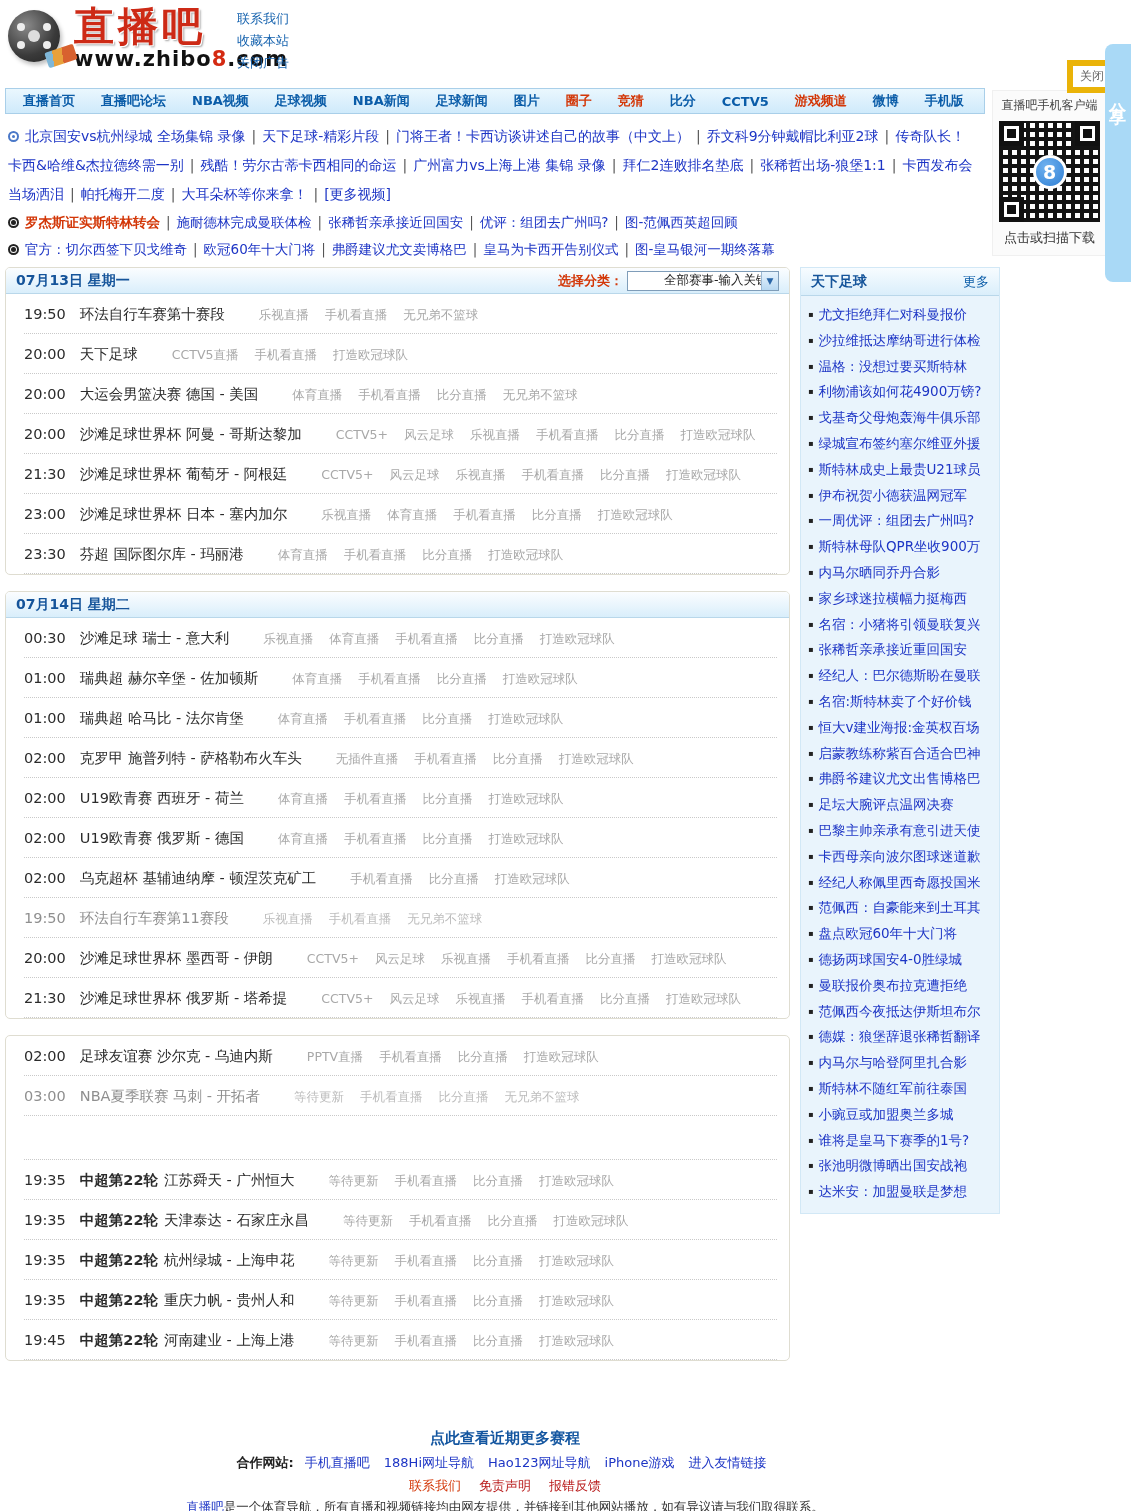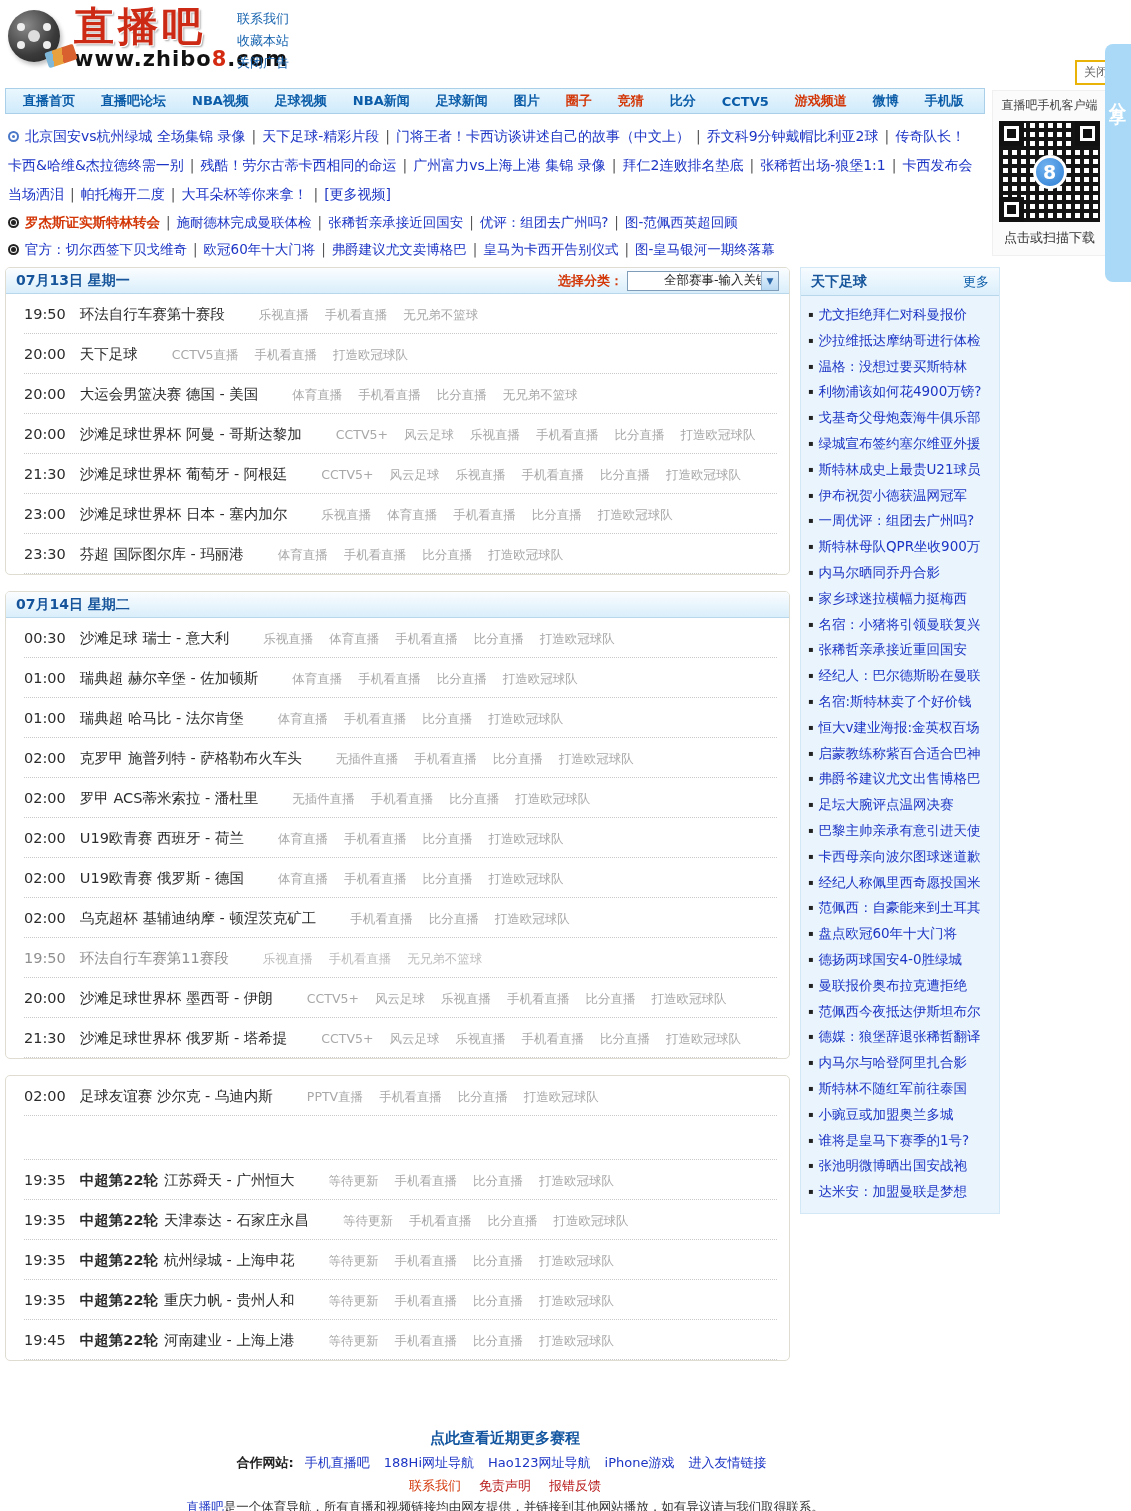--- a/index.html
+++ b/index.html
@@ -23,21 +23,21 @@
   .reel::after { content:""; position:absolute; right:-16px; bottom:-2px; width:30px; height:16px;
           background:linear-gradient(100deg,#7fb7d8 25%,#e8a13c 25% 55%,#d8612f 55%); transform:rotate(-18deg); border-radius:2px; }
   .logo-text { margin-left:14px; }
   .logo-cn { font-size:40px; line-height:44px; font-weight:bold; color:#cd2a16;
              text-shadow:1px 1px 0 #fff, 2px 2px 2px rgba(0,0,0,.35); letter-spacing:4px; }
   .logo-url { font-size:21px; font-weight:bold; color:#111; line-height:22px; letter-spacing:1px; }
   .logo-url .red8 { color:#d42a12; }
   .top-links { position:absolute; left:237px; top:8px; }
   .top-links a { display:block; color:#1562ae; font-size:13px; line-height:22px; }
 
-  .close-ad { position:absolute; right:14px; top:60px; background:#fff; border:2px solid #eab308;
+  .close-ad { position:absolute; right:14px; top:60px; background:#fff; border:6px solid #eab308;
               color:#666; font-size:12px; padding:2px 7px; z-index:3; cursor:pointer; }
   .share-tab { position:absolute; right:0; top:44px; width:26px; height:238px; z-index:4;
                background:#a9d9f6; border-radius:8px 0 0 8px; cursor:pointer;
                color:#fff; font-size:17px; font-weight:bold;
                writing-mode:vertical-rl; text-orientation:upright; letter-spacing:6px;
                padding-top:44px; text-align:left; line-height:26px; }
 
   
   .nav { position:absolute; left:5px; top:88px; width:980px; height:26px;
          background:linear-gradient(#eaf7fe,#cfeafb); border:1px solid #a9cfe9;
@@ -204,32 +204,32 @@
       </div>
       <div class="section">
         <div class="sec-head">
           <span class="sec-date">07月14日 星期二</span>
         </div>
         <div class="rows">
           <div class="s-row"><span class="row-time">00:30</span><span class="row-teams">沙滩足球 瑞士 - 意大利</span><span class="row-links"><a class="row-link">乐视直播</a><a class="row-link">体育直播</a><a class="row-link">手机看直播</a><a class="row-link">比分直播</a><a class="row-link">打造欧冠球队</a></span></div>
           <div class="s-row"><span class="row-time">01:00</span><span class="row-teams">瑞典超 赫尔辛堡 - 佐加顿斯</span><span class="row-links"><a class="row-link">体育直播</a><a class="row-link">手机看直播</a><a class="row-link">比分直播</a><a class="row-link">打造欧冠球队</a></span></div>
           <div class="s-row"><span class="row-time">01:00</span><span class="row-teams">瑞典超 哈马比 - 法尔肯堡</span><span class="row-links"><a class="row-link">体育直播</a><a class="row-link">手机看直播</a><a class="row-link">比分直播</a><a class="row-link">打造欧冠球队</a></span></div>
           <div class="s-row"><span class="row-time">02:00</span><span class="row-teams">克罗甲 施普列特 - 萨格勒布火车头</span><span class="row-links"><a class="row-link">无插件直播</a><a class="row-link">手机看直播</a><a class="row-link">比分直播</a><a class="row-link">打造欧冠球队</a></span></div>
-          <div class="s-row"><span class="row-time">02:00</span><span class="row-teams">罗甲 ACS蒂米索拉 - 潘杜里</span><span class="row-links"><a class="row-link">无插件直播</a><a class="row-link">手机看直播</a><a class="row-link">比分直播</a><a class="row-link">打造欧冠球队</a></span></div>
           <div class="s-row"><span class="row-time">02:00</span><span class="row-teams">U19欧青赛 西班牙 - 荷兰</span><span class="row-links"><a class="row-link">体育直播</a><a class="row-link">手机看直播</a><a class="row-link">比分直播</a><a class="row-link">打造欧冠球队</a></span></div>
           <div class="s-row"><span class="row-time">02:00</span><span class="row-teams">U19欧青赛 俄罗斯 - 德国</span><span class="row-links"><a class="row-link">体育直播</a><a class="row-link">手机看直播</a><a class="row-link">比分直播</a><a class="row-link">打造欧冠球队</a></span></div>
           <div class="s-row"><span class="row-time">02:00</span><span class="row-teams">乌克超杯 基辅迪纳摩 - 顿涅茨克矿工</span><span class="row-links"><a class="row-link">手机看直播</a><a class="row-link">比分直播</a><a class="row-link">打造欧冠球队</a></span></div>
           <div class="s-row faded"><span class="row-time">19:50</span><span class="row-teams">环法自行车赛第11赛段</span><span class="row-links"><a class="row-link">乐视直播</a><a class="row-link">手机看直播</a><a class="row-link">无兄弟不篮球</a></span></div>
           <div class="s-row"><span class="row-time">20:00</span><span class="row-teams">沙滩足球世界杯 墨西哥 - 伊朗</span><span class="row-links"><a class="row-link">CCTV5+</a><a class="row-link">风云足球</a><a class="row-link">乐视直播</a><a class="row-link">手机看直播</a><a class="row-link">比分直播</a><a class="row-link">打造欧冠球队</a></span></div>
           <div class="s-row"><span class="row-time">21:30</span><span class="row-teams">沙滩足球世界杯 俄罗斯 - 塔希提</span><span class="row-links"><a class="row-link">CCTV5+</a><a class="row-link">风云足球</a><a class="row-link">乐视直播</a><a class="row-link">手机看直播</a><a class="row-link">比分直播</a><a class="row-link">打造欧冠球队</a></span></div>
         </div>
       </div>
       <div class="section">
         <div class="rows">
           <div class="s-row"><span class="row-time">02:00</span><span class="row-teams">足球友谊赛 沙尔克 - 乌迪内斯</span><span class="row-links"><a class="row-link">PPTV直播</a><a class="row-link">手机看直播</a><a class="row-link">比分直播</a><a class="row-link">打造欧冠球队</a></span></div>
+          <div class="s-row faded"><span class="row-time">03:00</span><span class="row-teams">NBA夏季联赛 马刺 - 开拓者</span><span class="row-links"><a class="row-link">等待更新</a><a class="row-link">手机看直播</a><a class="row-link">比分直播</a><a class="row-link">无兄弟不篮球</a></span></div>
           <div class="s-row spacer"></div>
           <div class="s-row"><span class="row-time">19:35</span><span class="row-league">中超第22轮</span><span class="row-teams">江苏舜天 - 广州恒大</span><span class="row-links"><a class="row-link">等待更新</a><a class="row-link">手机看直播</a><a class="row-link">比分直播</a><a class="row-link">打造欧冠球队</a></span></div>
           <div class="s-row"><span class="row-time">19:35</span><span class="row-league">中超第22轮</span><span class="row-teams">天津泰达 - 石家庄永昌</span><span class="row-links"><a class="row-link">等待更新</a><a class="row-link">手机看直播</a><a class="row-link">比分直播</a><a class="row-link">打造欧冠球队</a></span></div>
           <div class="s-row"><span class="row-time">19:35</span><span class="row-league">中超第22轮</span><span class="row-teams">杭州绿城 - 上海申花</span><span class="row-links"><a class="row-link">等待更新</a><a class="row-link">手机看直播</a><a class="row-link">比分直播</a><a class="row-link">打造欧冠球队</a></span></div>
           <div class="s-row"><span class="row-time">19:35</span><span class="row-league">中超第22轮</span><span class="row-teams">重庆力帆 - 贵州人和</span><span class="row-links"><a class="row-link">等待更新</a><a class="row-link">手机看直播</a><a class="row-link">比分直播</a><a class="row-link">打造欧冠球队</a></span></div>
           <div class="s-row"><span class="row-time">19:45</span><span class="row-league">中超第22轮</span><span class="row-teams">河南建业 - 上海上港</span><span class="row-links"><a class="row-link">等待更新</a><a class="row-link">手机看直播</a><a class="row-link">比分直播</a><a class="row-link">打造欧冠球队</a></span></div>
         </div>
       </div>
     </div>
 

